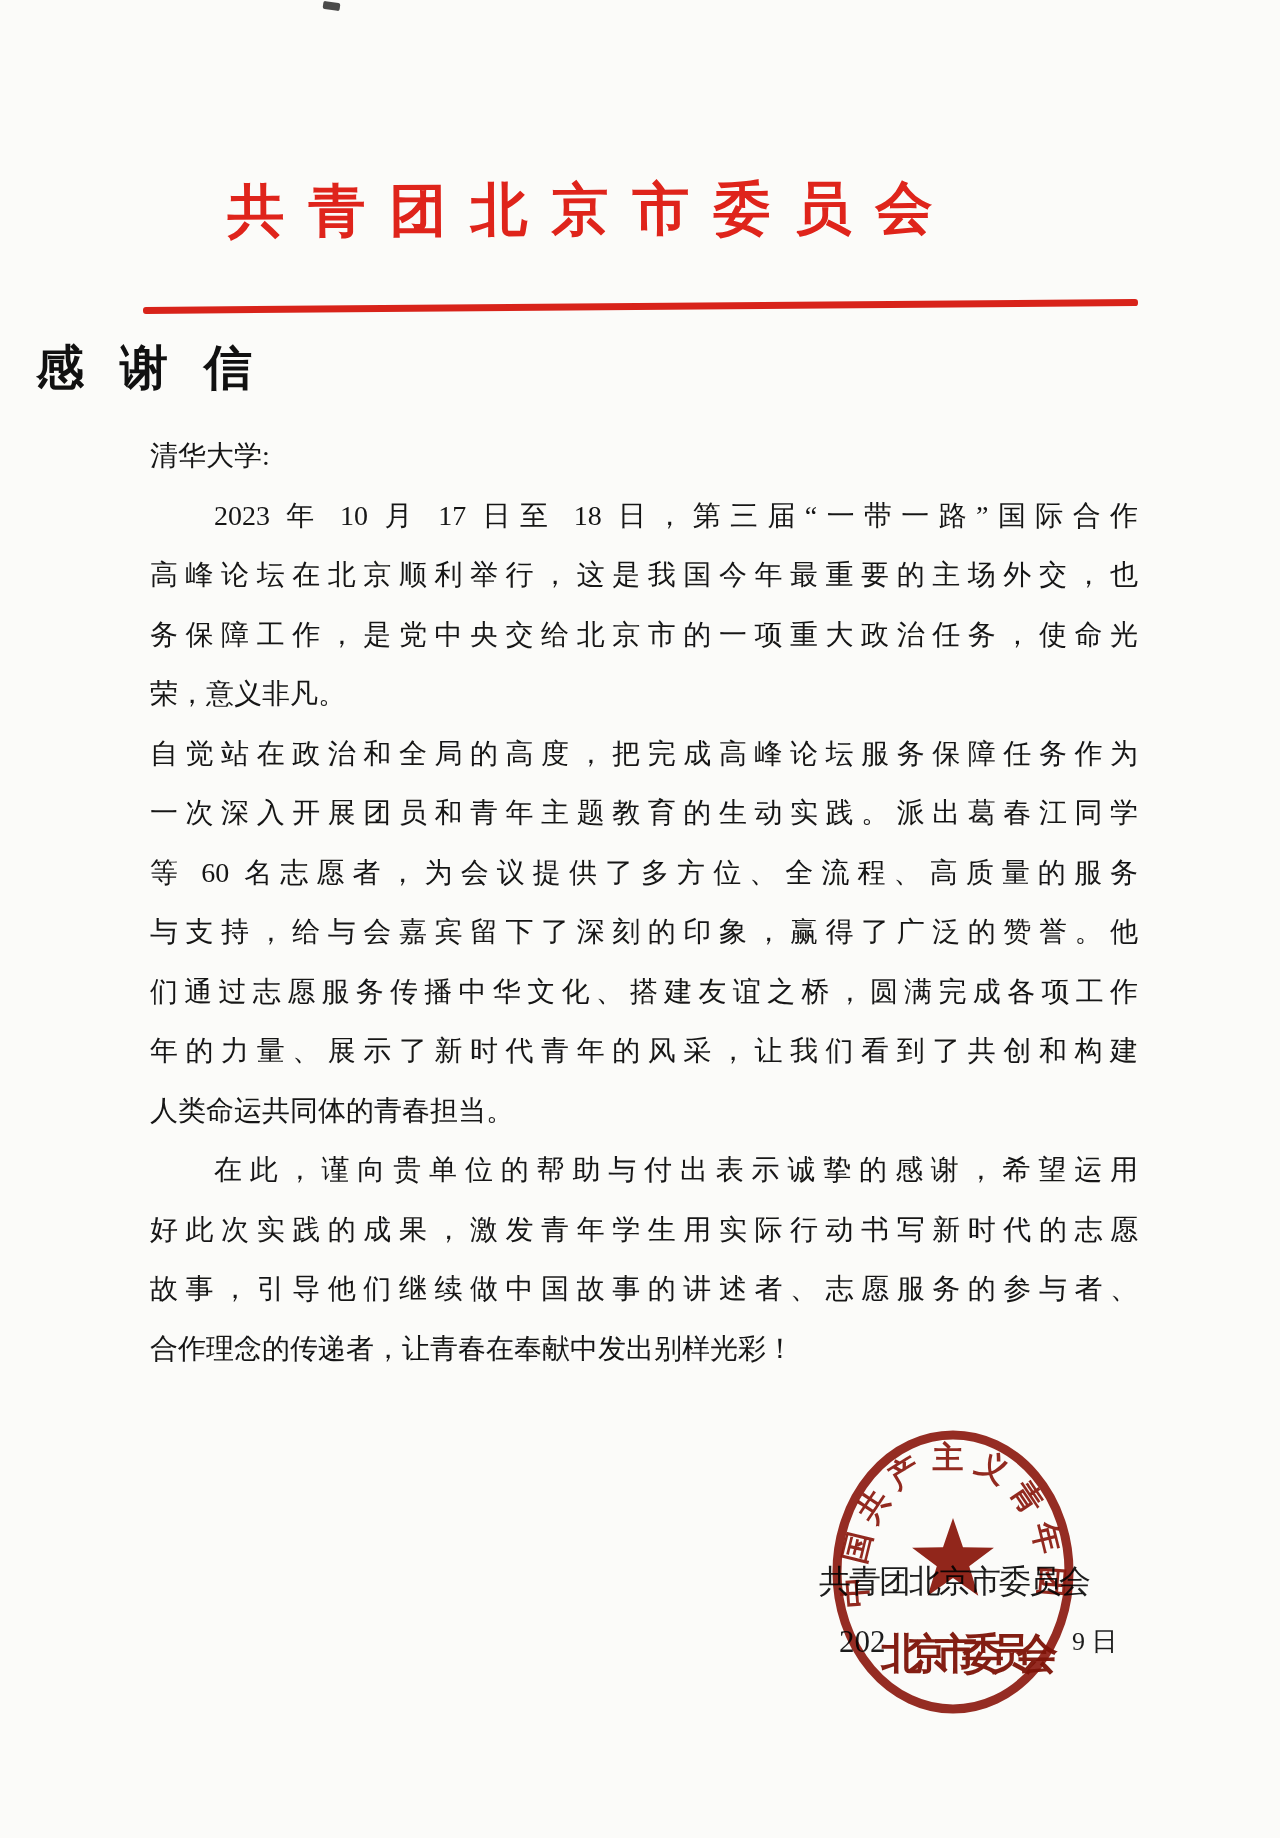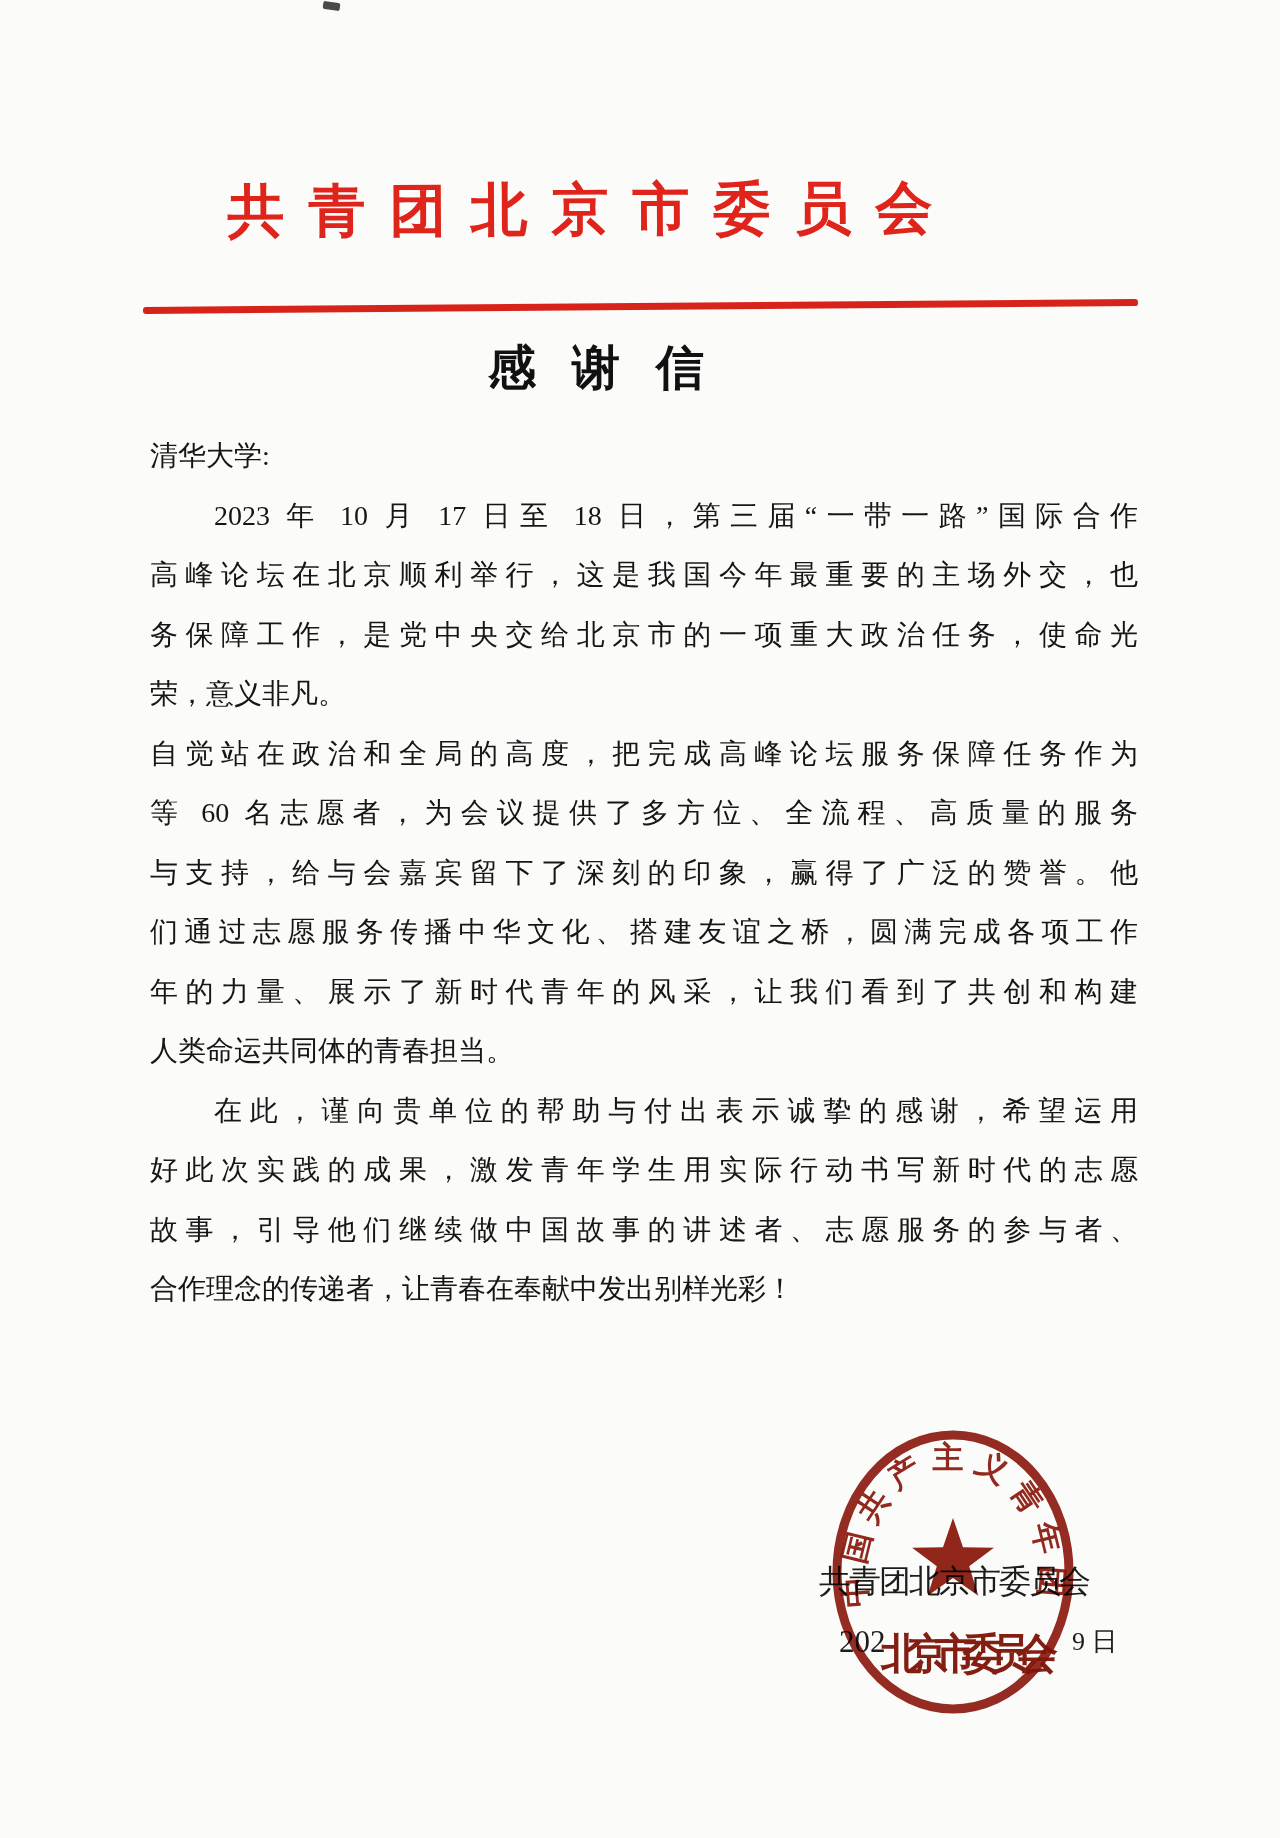--- a/index.html
+++ b/index.html
@@ -22,22 +22,22 @@
     transform:rotate(-0.3deg);
     white-space:nowrap;
   }
   .red-rule{
     position:absolute;left:143px;top:303px;width:995px;height:7px;
     background:#d8231a;
     border-radius:3px;
     transform:rotate(-0.45deg);
   }
   .doc-title{
-    position:absolute;left:16px;top:336px;width:1160px;
-    text-align:center;
+    position:absolute;left:0;top:336px;width:1160px;
+    text-align:left;
     font-weight:bold;
     font-size:48px;
     letter-spacing:36px;
     text-indent:36px;
     color:#111;
     white-space:nowrap;
   }
   .body-block{
     position:absolute;left:150px;top:426px;width:988px;
     font-size:28px;
@@ -94,20 +94,21 @@
 
 <div class="doc-title">感谢信</div>
 
 <div class="body-block">
   <div class="salutation">清华大学:</div>
 <div class="line indent full">2023 年 10 月 17 日至 18 日，第三届“一带一路”国际合作</div>
     <div class="line full">高峰论坛在北京顺利举行，这是我国今年最重要的主场外交，也</div>
     <div class="line full">务保障工作，是党中央交给北京市的一项重大政治任务，使命光</div>
     <div class="line">荣，意义非凡。</div>
     <div class="line full">自觉站在政治和全局的高度，把完成高峰论坛服务保障任务作为</div>
+    <div class="line full">一次深入开展团员和青年主题教育的生动实践。派出葛春江同学</div>
     <div class="line full">等 60 名志愿者，为会议提供了多方位、全流程、高质量的服务</div>
     <div class="line full">与支持，给与会嘉宾留下了深刻的印象，赢得了广泛的赞誉。他</div>
     <div class="line full">们通过志愿服务传播中华文化、搭建友谊之桥，圆满完成各项工作</div>
     <div class="line full">年的力量、展示了新时代青年的风采，让我们看到了共创和构建</div>
     <div class="line">人类命运共同体的青春担当。</div>
     <div class="line indent full">在此，谨向贵单位的帮助与付出表示诚挚的感谢，希望运用</div>
     <div class="line full">好此次实践的成果，激发青年学生用实际行动书写新时代的志愿</div>
     <div class="line full">故事，引导他们继续做中国故事的讲述者、志愿服务的参与者、</div>
     <div class="line">合作理念的传递者，让青春在奉献中发出别样光彩！</div>
   </div>

